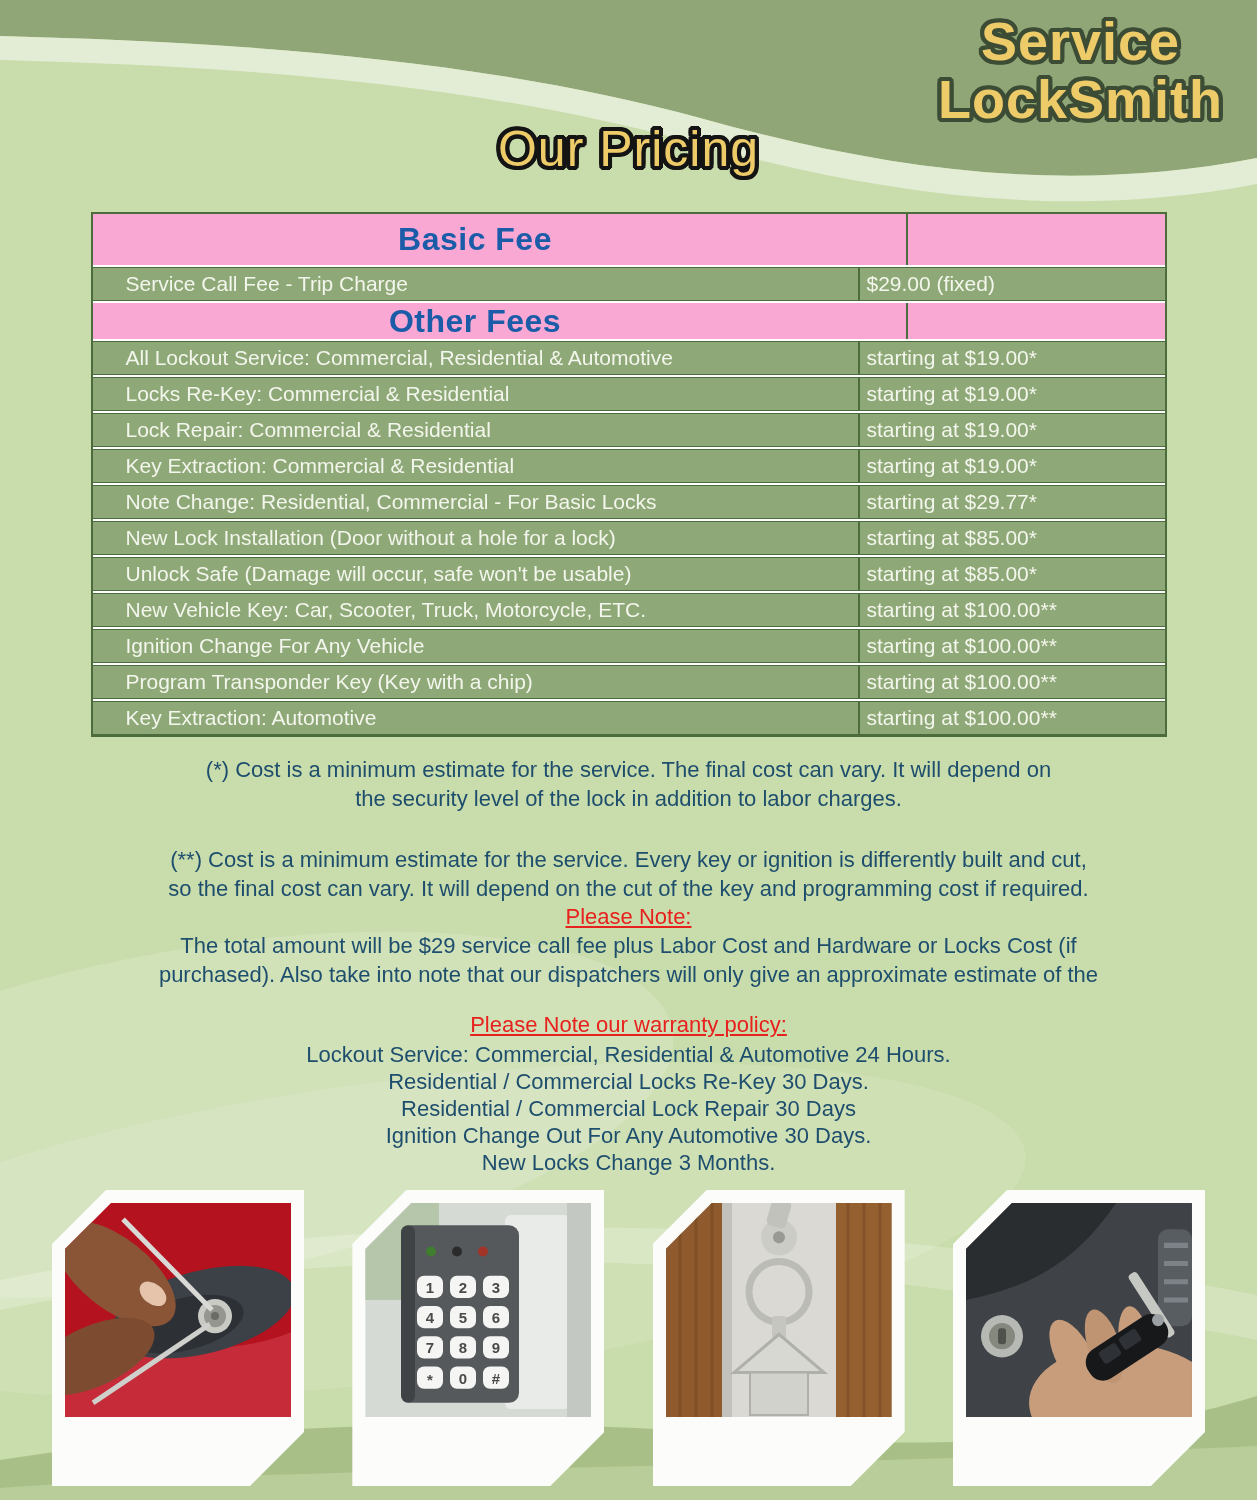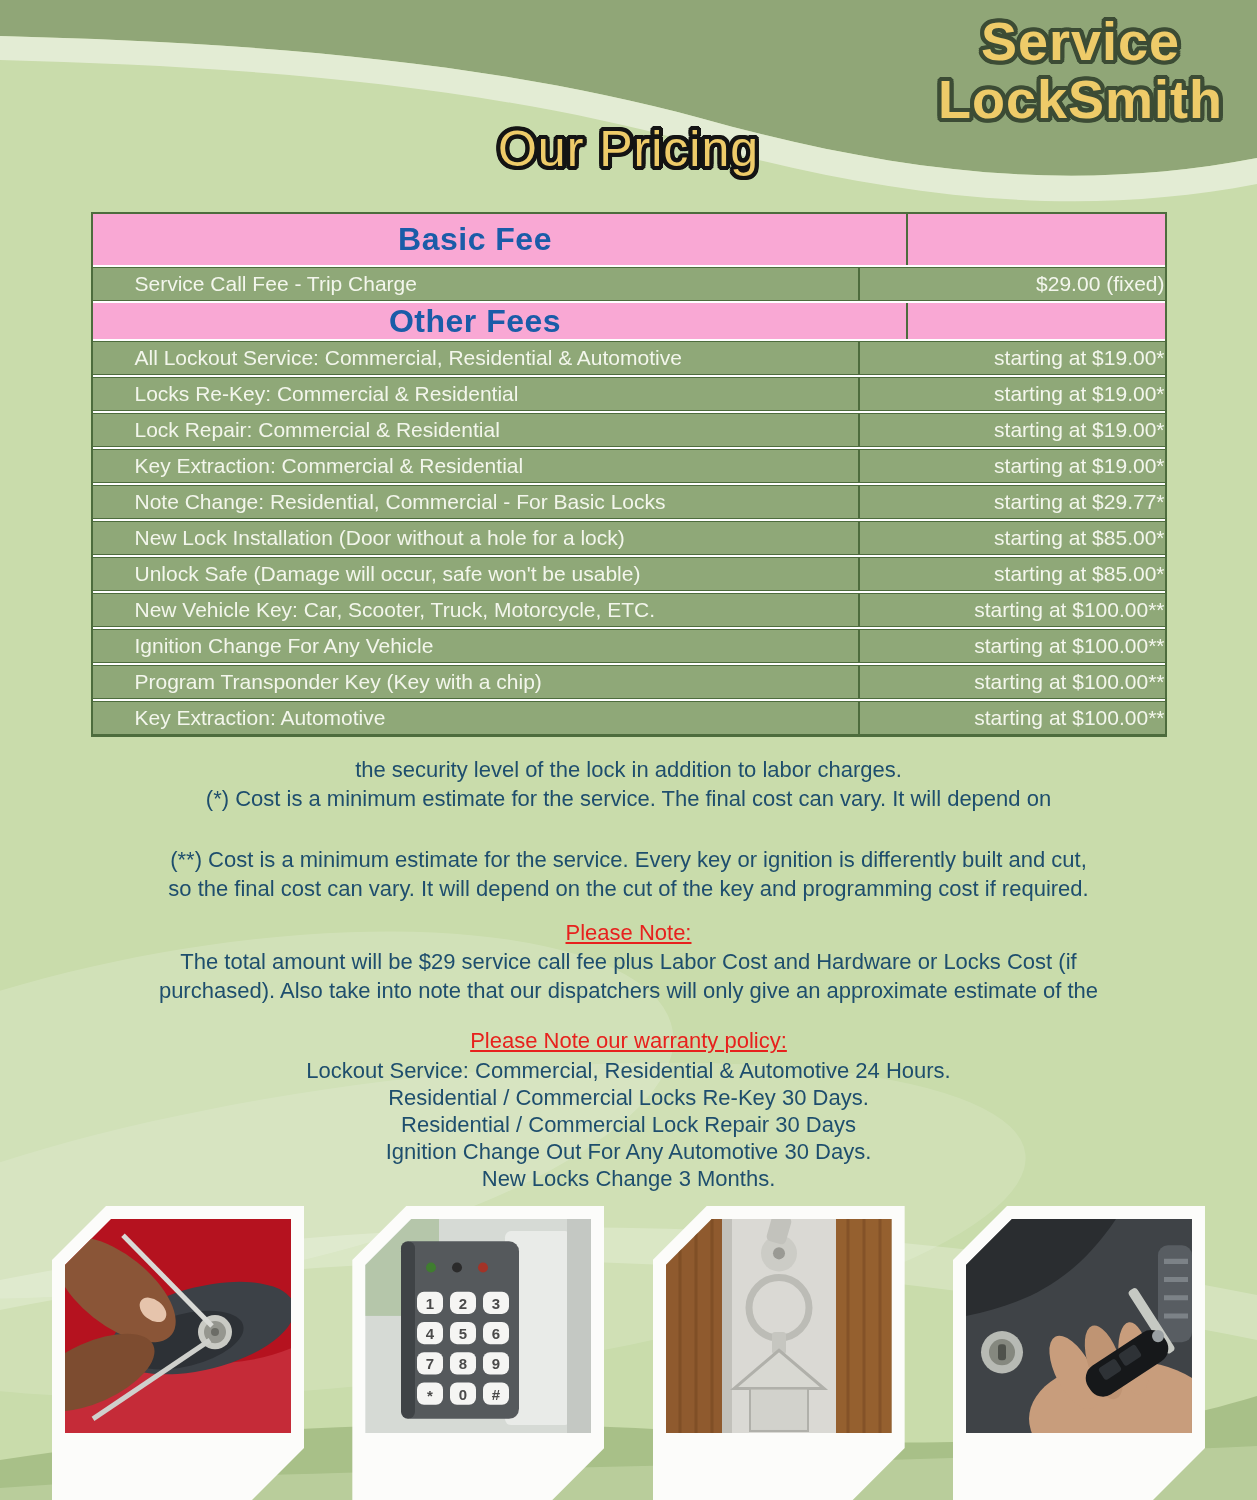--- a/index.html
+++ b/index.html
@@ -48,30 +48,30 @@
   }
   .tr{display:flex;width:100%;box-sizing:border-box;}
   .td-service{flex:0 0 765px;display:flex;align-items:center;box-sizing:border-box;}
   .td-price{flex:1;display:flex;align-items:center;border-left:2px solid #4d6c3d;box-sizing:border-box;}
   .tr.head{background:#f9a8d4;gap:48px;}
   .tr.head .td-service{justify-content:center;}
   .tr.head1{height:51px;}
   .tr.head2{height:36px;}
   .head-label{font-size:32px;font-weight:bold;color:#1a5ca8;letter-spacing:0.5px;}
   .tr.green{background:#8fa878;border-top:1px solid #4d6c3d;border-bottom:1px solid #4d6c3d;height:34px;}
-  .tr.green .td-service{padding-left:42px;}
-  .tr.green .td-price{padding-left:16px;justify-content:flex-end;}
+  .tr.green .td-service{padding-left:33px;}
+  .tr.green .td-price{padding-left:7px;}
   .cell-text{font-size:21px;color:#f3f6ec;white-space:nowrap;}
 
   
   .note-block{width:100%;text-align:center;color:#1e4e6d;font-size:22px;line-height:29px;}
   .fn1{margin-top:18px;}
   .fn2{margin-top:32px;}
   .red-heading{color:#e7211d;text-decoration:underline;font-size:22px;line-height:28px;text-align:center;}
-  .please-note{margin-top:16px;}
+  .please-note{}
   .warranty{margin-top:22px;}
   .warranty-items{margin-top:2px;line-height:27px;}
 
   
   .photos{display:flex;justify-content:space-between;padding:0 52px;margin-top:14px;position:relative;z-index:1;}
   .photo-card{
     width:252px;height:296px;background:#fcfcfa;box-sizing:border-box;padding:13px;
     clip-path:polygon(54px 0, 100% 0, 100% calc(100% - 54px), calc(100% - 54px) 100%, 0 100%, 0 54px);
   }
   .photo-img{
@@ -214,22 +214,22 @@
       <div class="td-service">
           <span class="cell-text">Key Extraction: Automotive</span>
         </div>
       <div class="td-price">
           <span class="cell-text">starting at $100.00**</span>
         </div>
     </div>
   </div>
 
   <div class="note-block fn1">
+    <div>(*) Cost is a minimum estimate for the service. The final cost can vary. It will depend on</div>
     <div>the security level of the lock in addition to labor charges.</div>
-    <div>(*) Cost is a minimum estimate for the service. The final cost can vary. It will depend on</div>
   </div>
 
   <div class="note-block fn2">
     <div>(**) Cost is a minimum estimate for the service. Every key or ignition is differently built and cut,</div>
     <div>so the final cost can vary. It will depend on the cut of the key and programming cost if required.</div>
   </div>
 
   <div class="please-note">
     <div class="red-heading">Please Note:</div>
     <div class="note-block">

